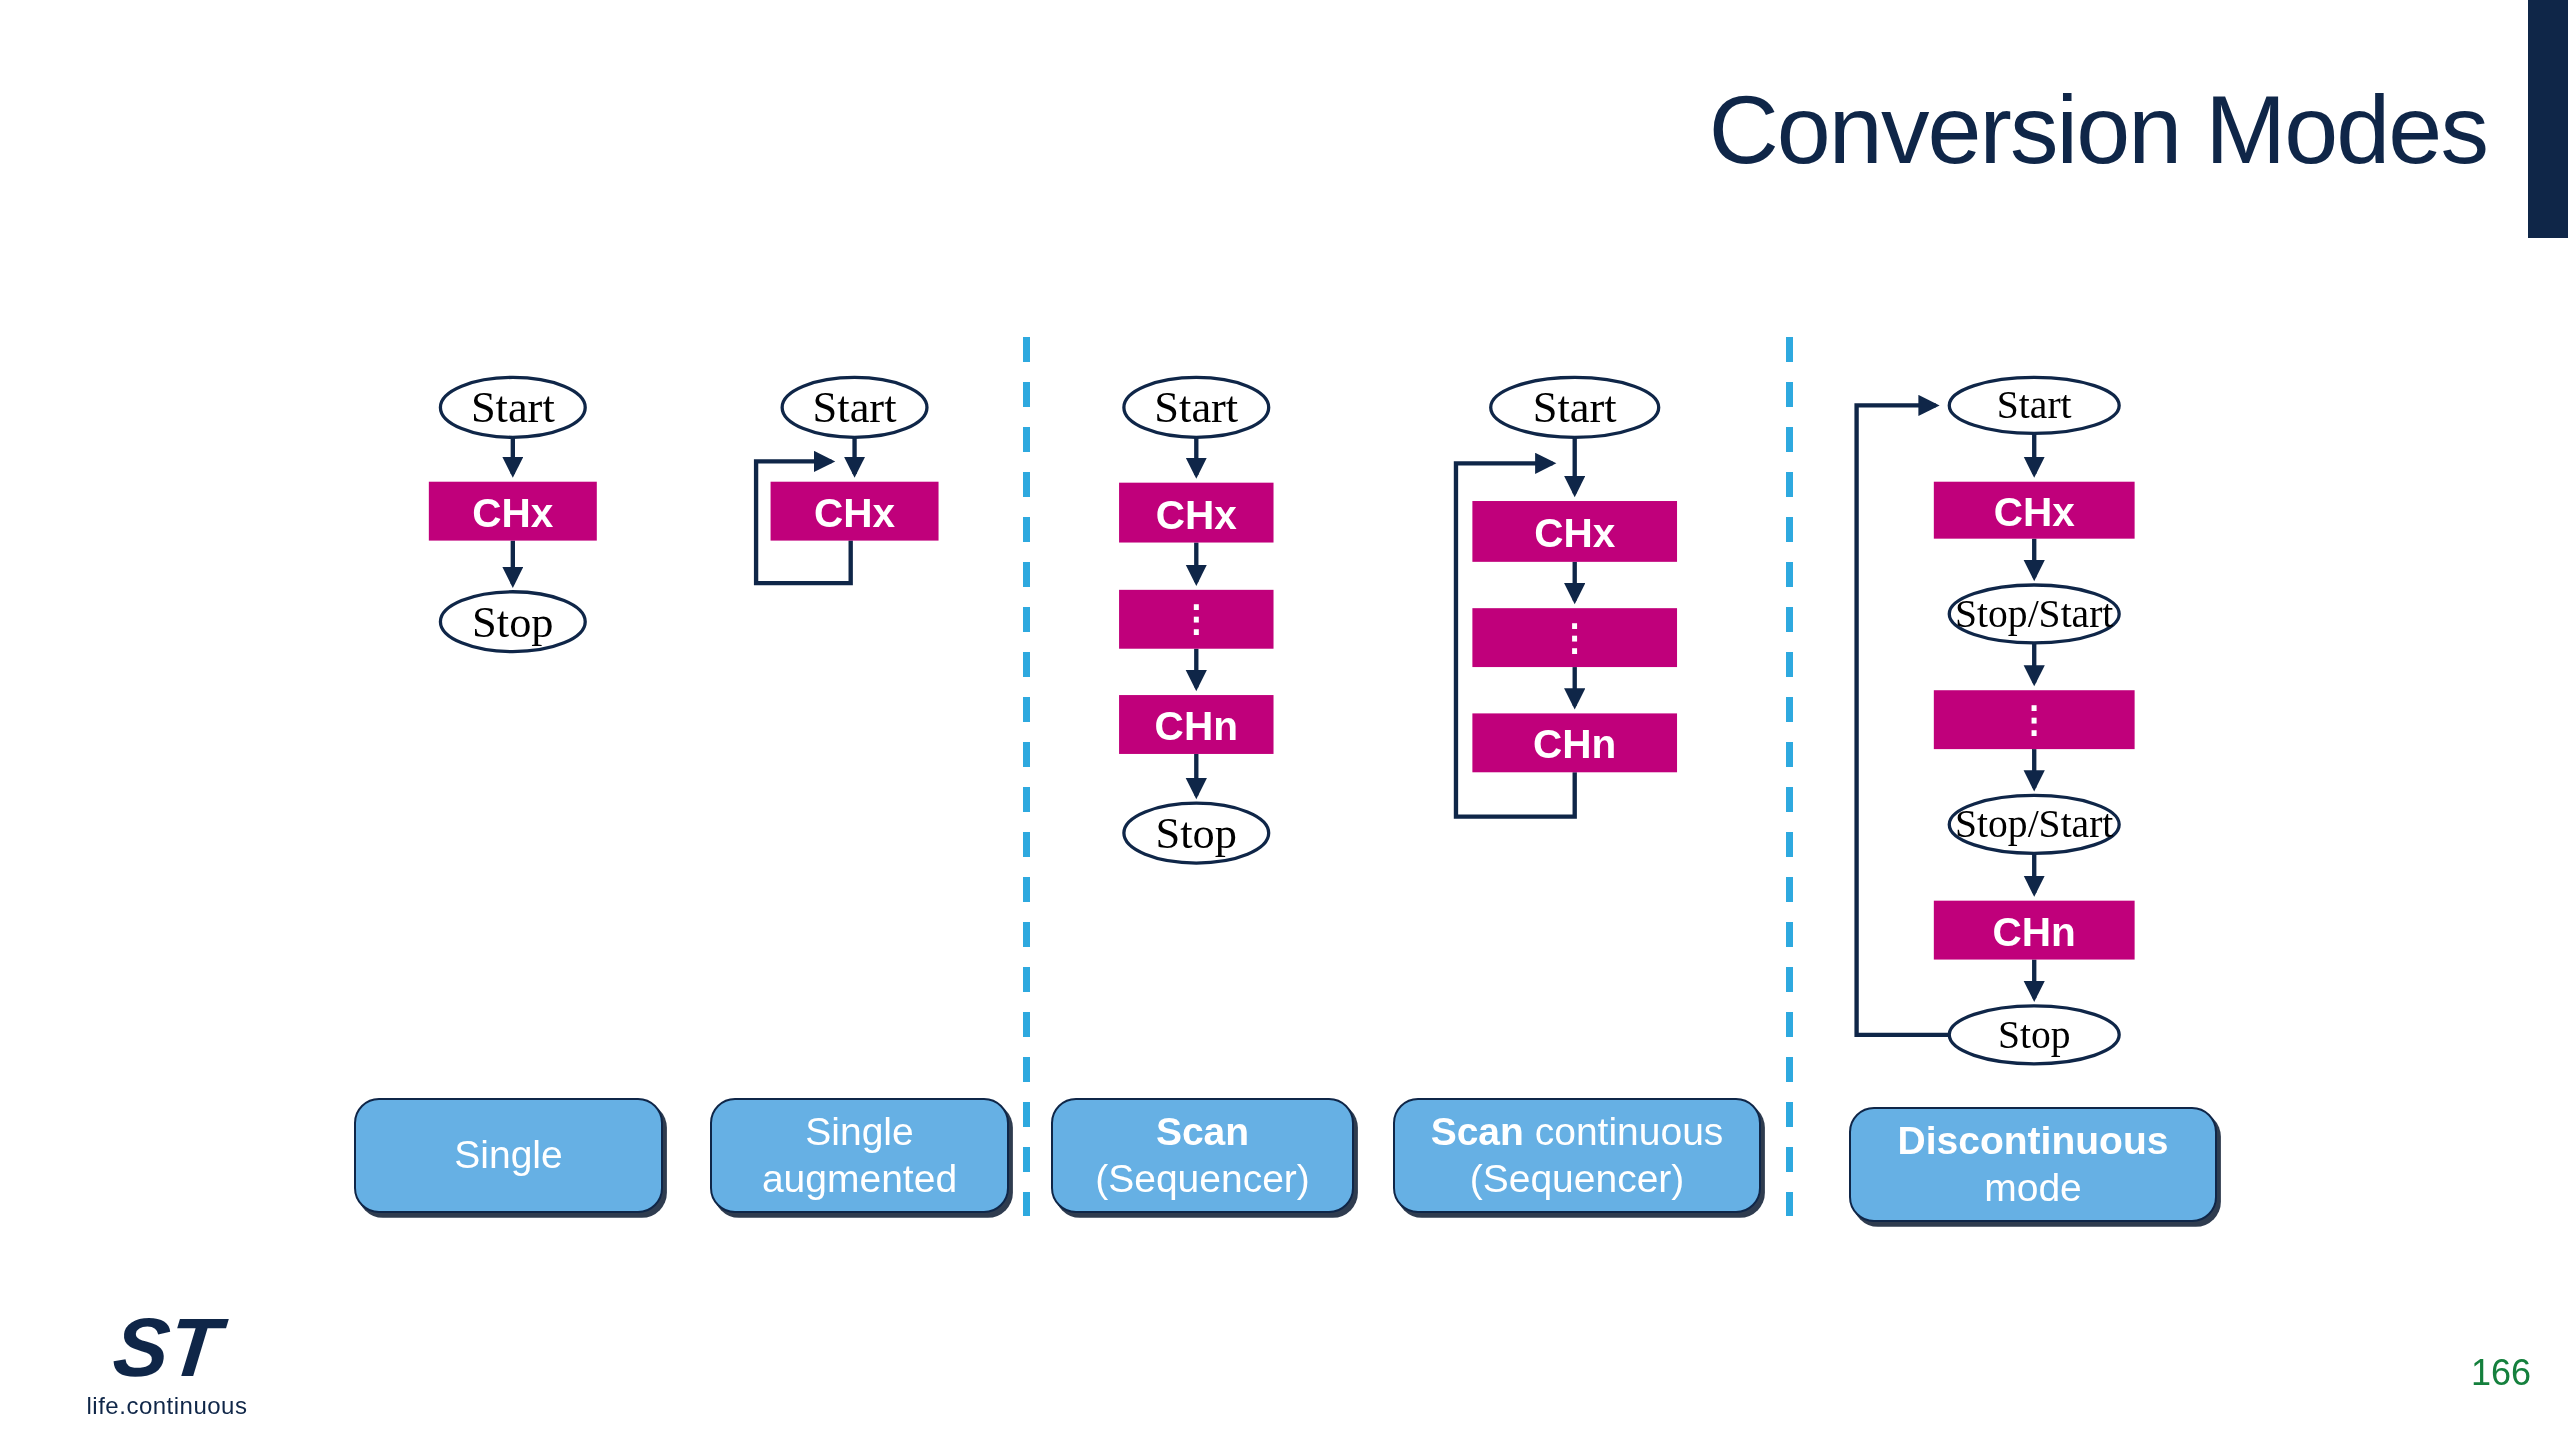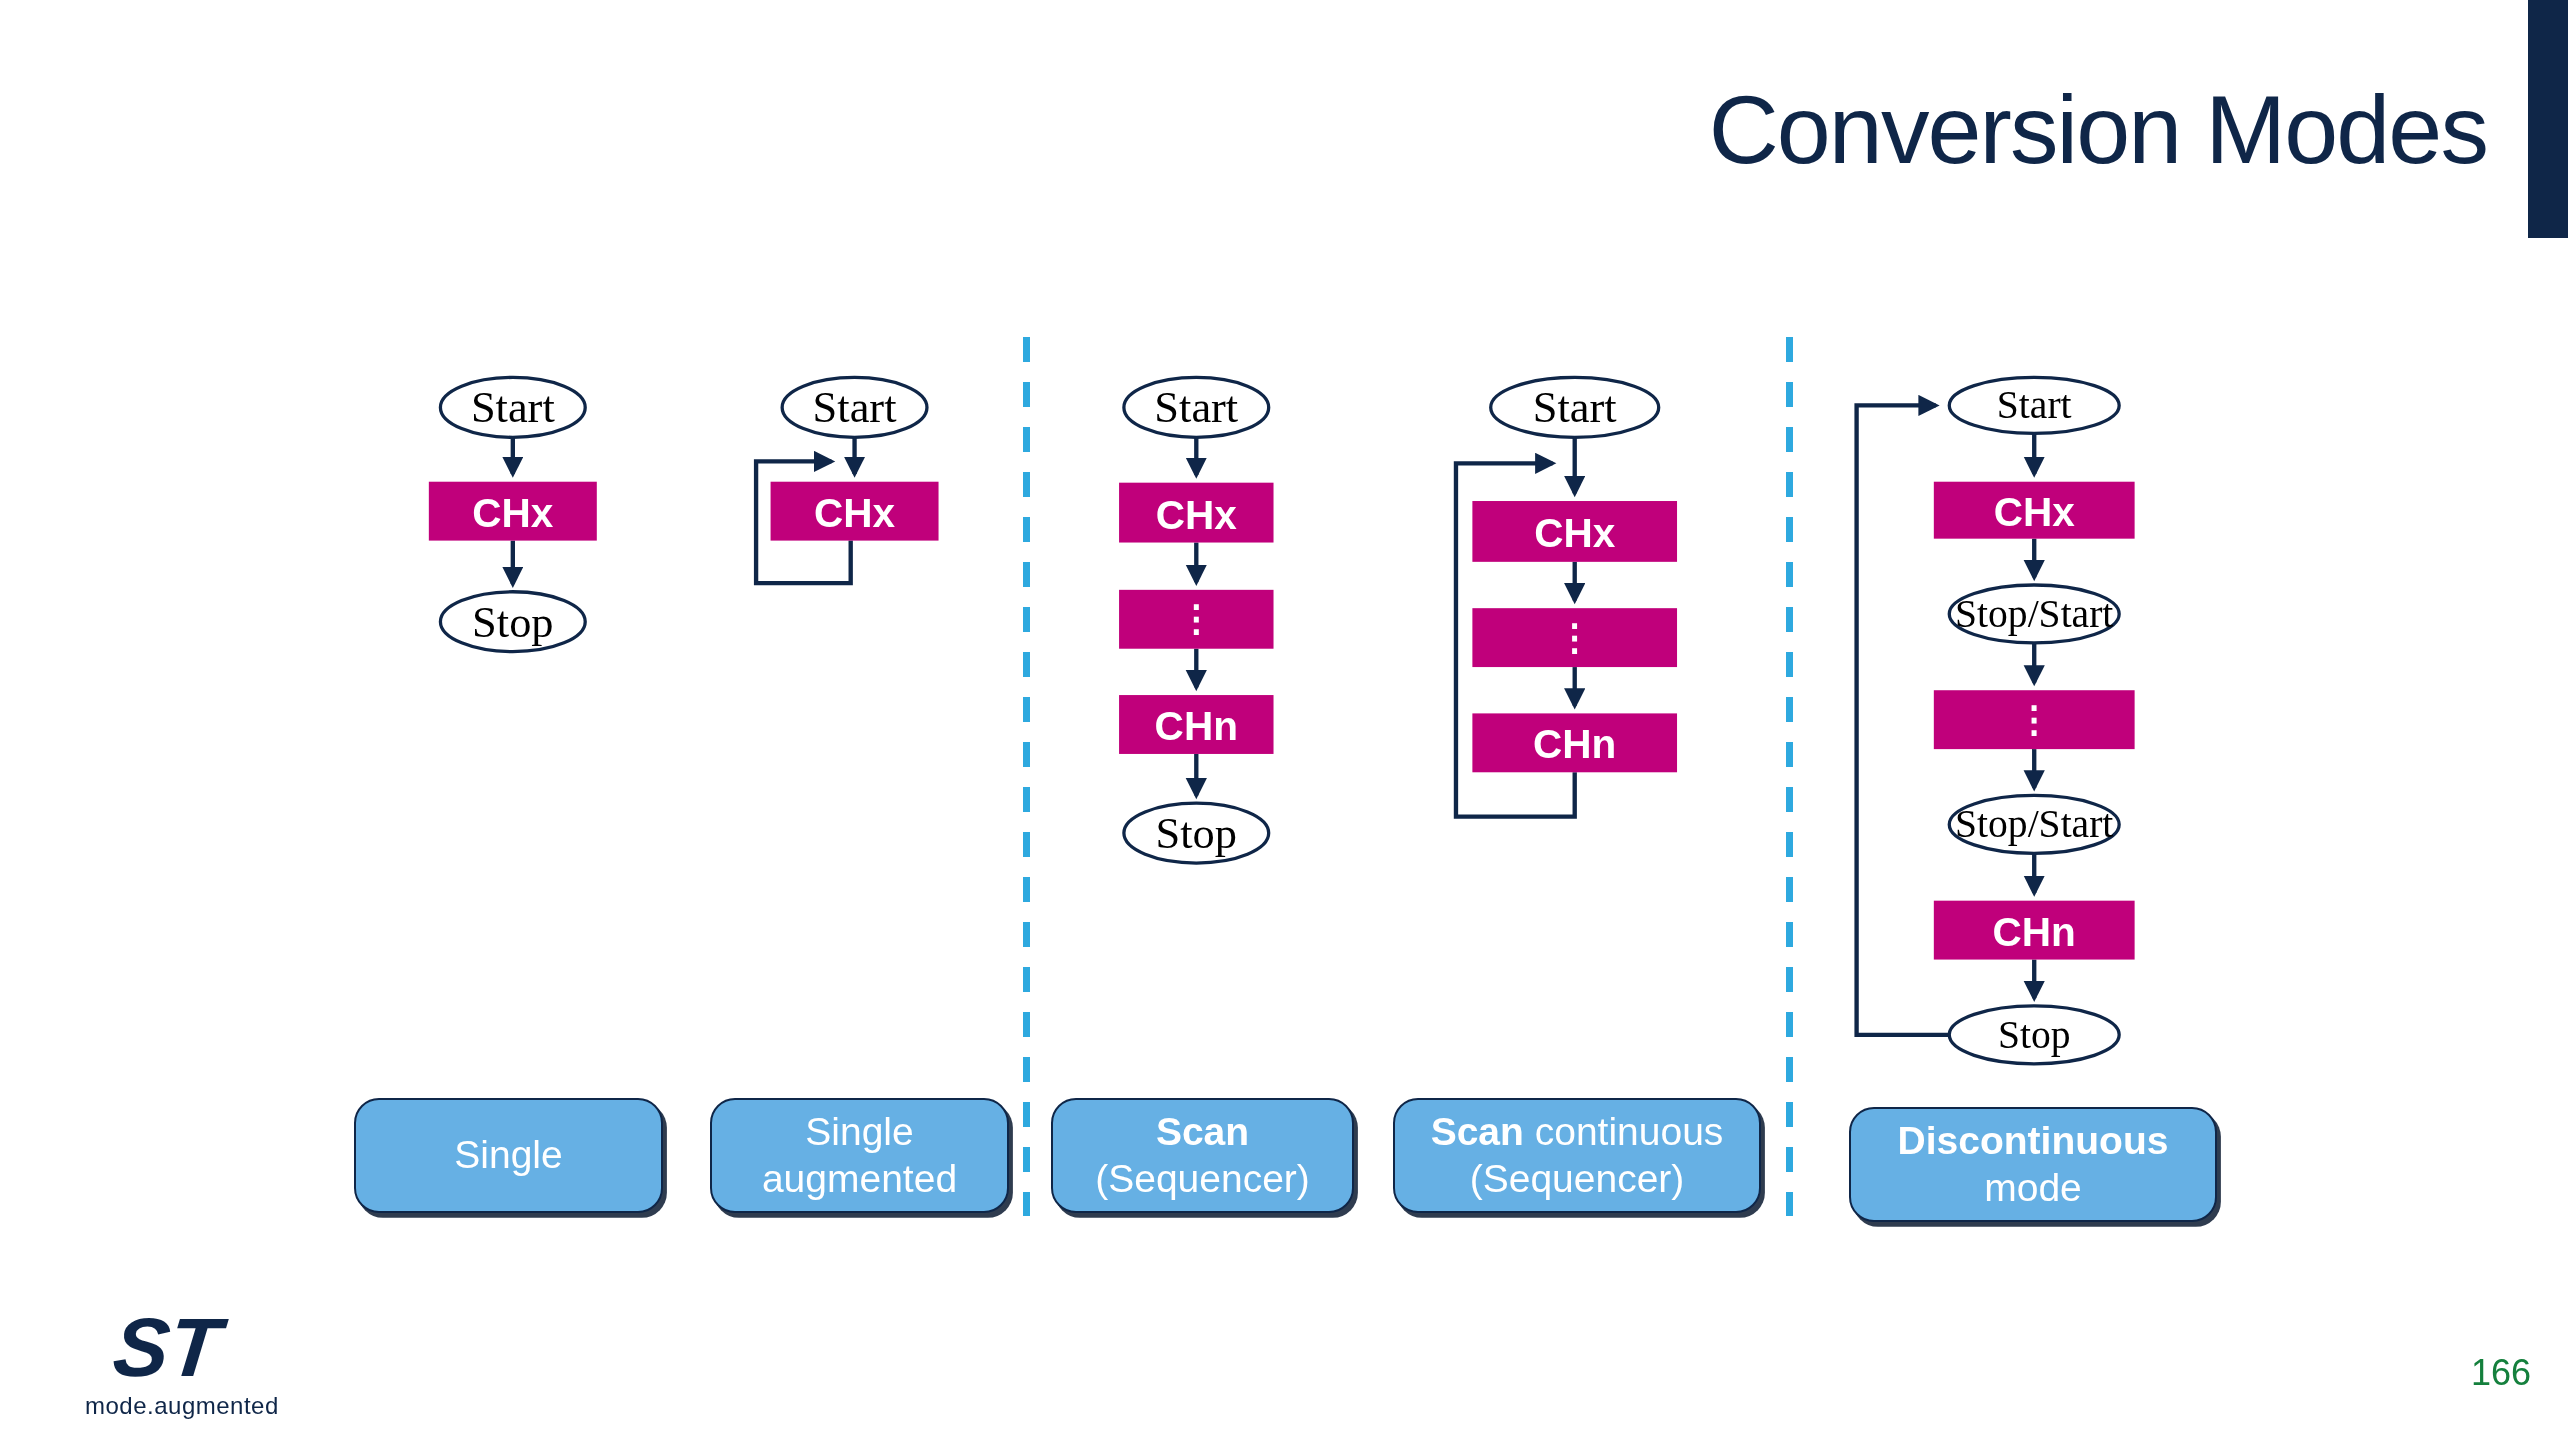--- a/index.html
+++ b/index.html
@@ -149,19 +149,19 @@
     <div><span class="b">Scan</span><span> continuous</span></div>
     <div>(Sequencer)</div>
   </div>
   <div class="mode-btn btn5">
     <div><span class="b">Discontinuous</span><span> mode</span></div>
     <div></div>
   </div>
 
   <div class="logo">
     <div class="st-glyph">ST</div>
-    <div class="tagline">mode.augmented</div>
+    <div class="tagline">life.continuous</div>
   </div>
 
   <div class="page-num">166</div>
 
 </div>
 
 
 </body></html>

